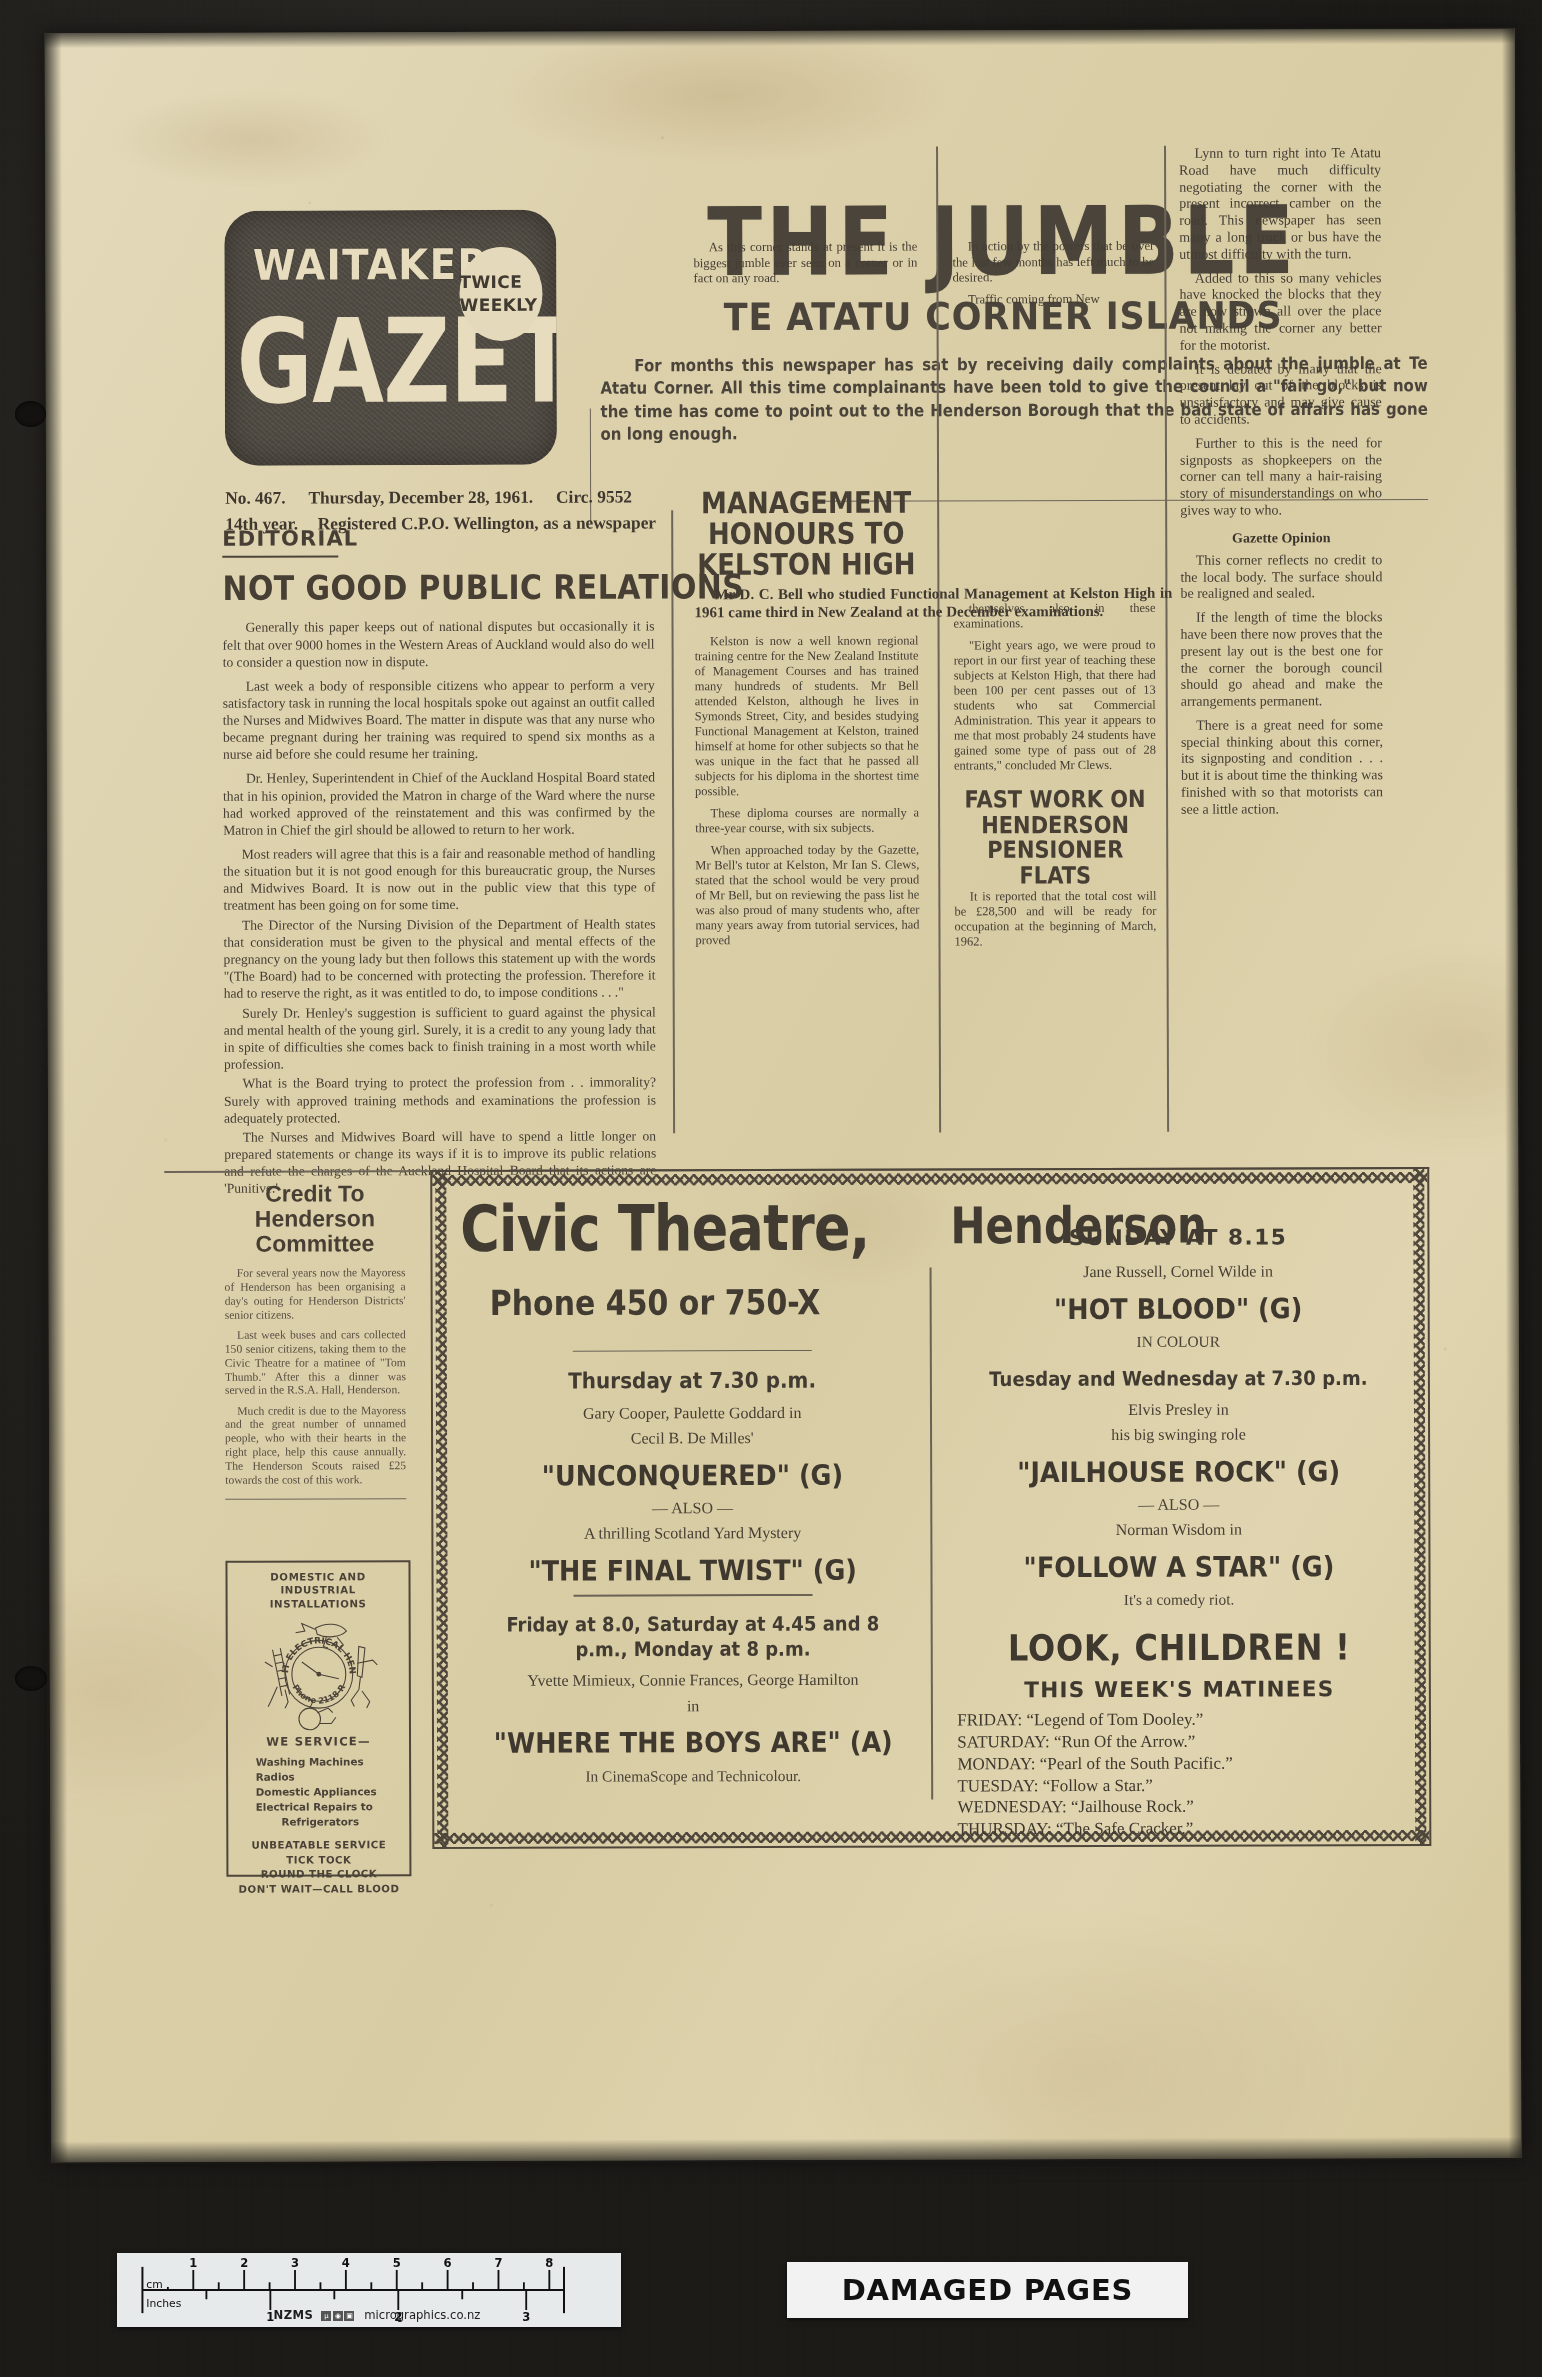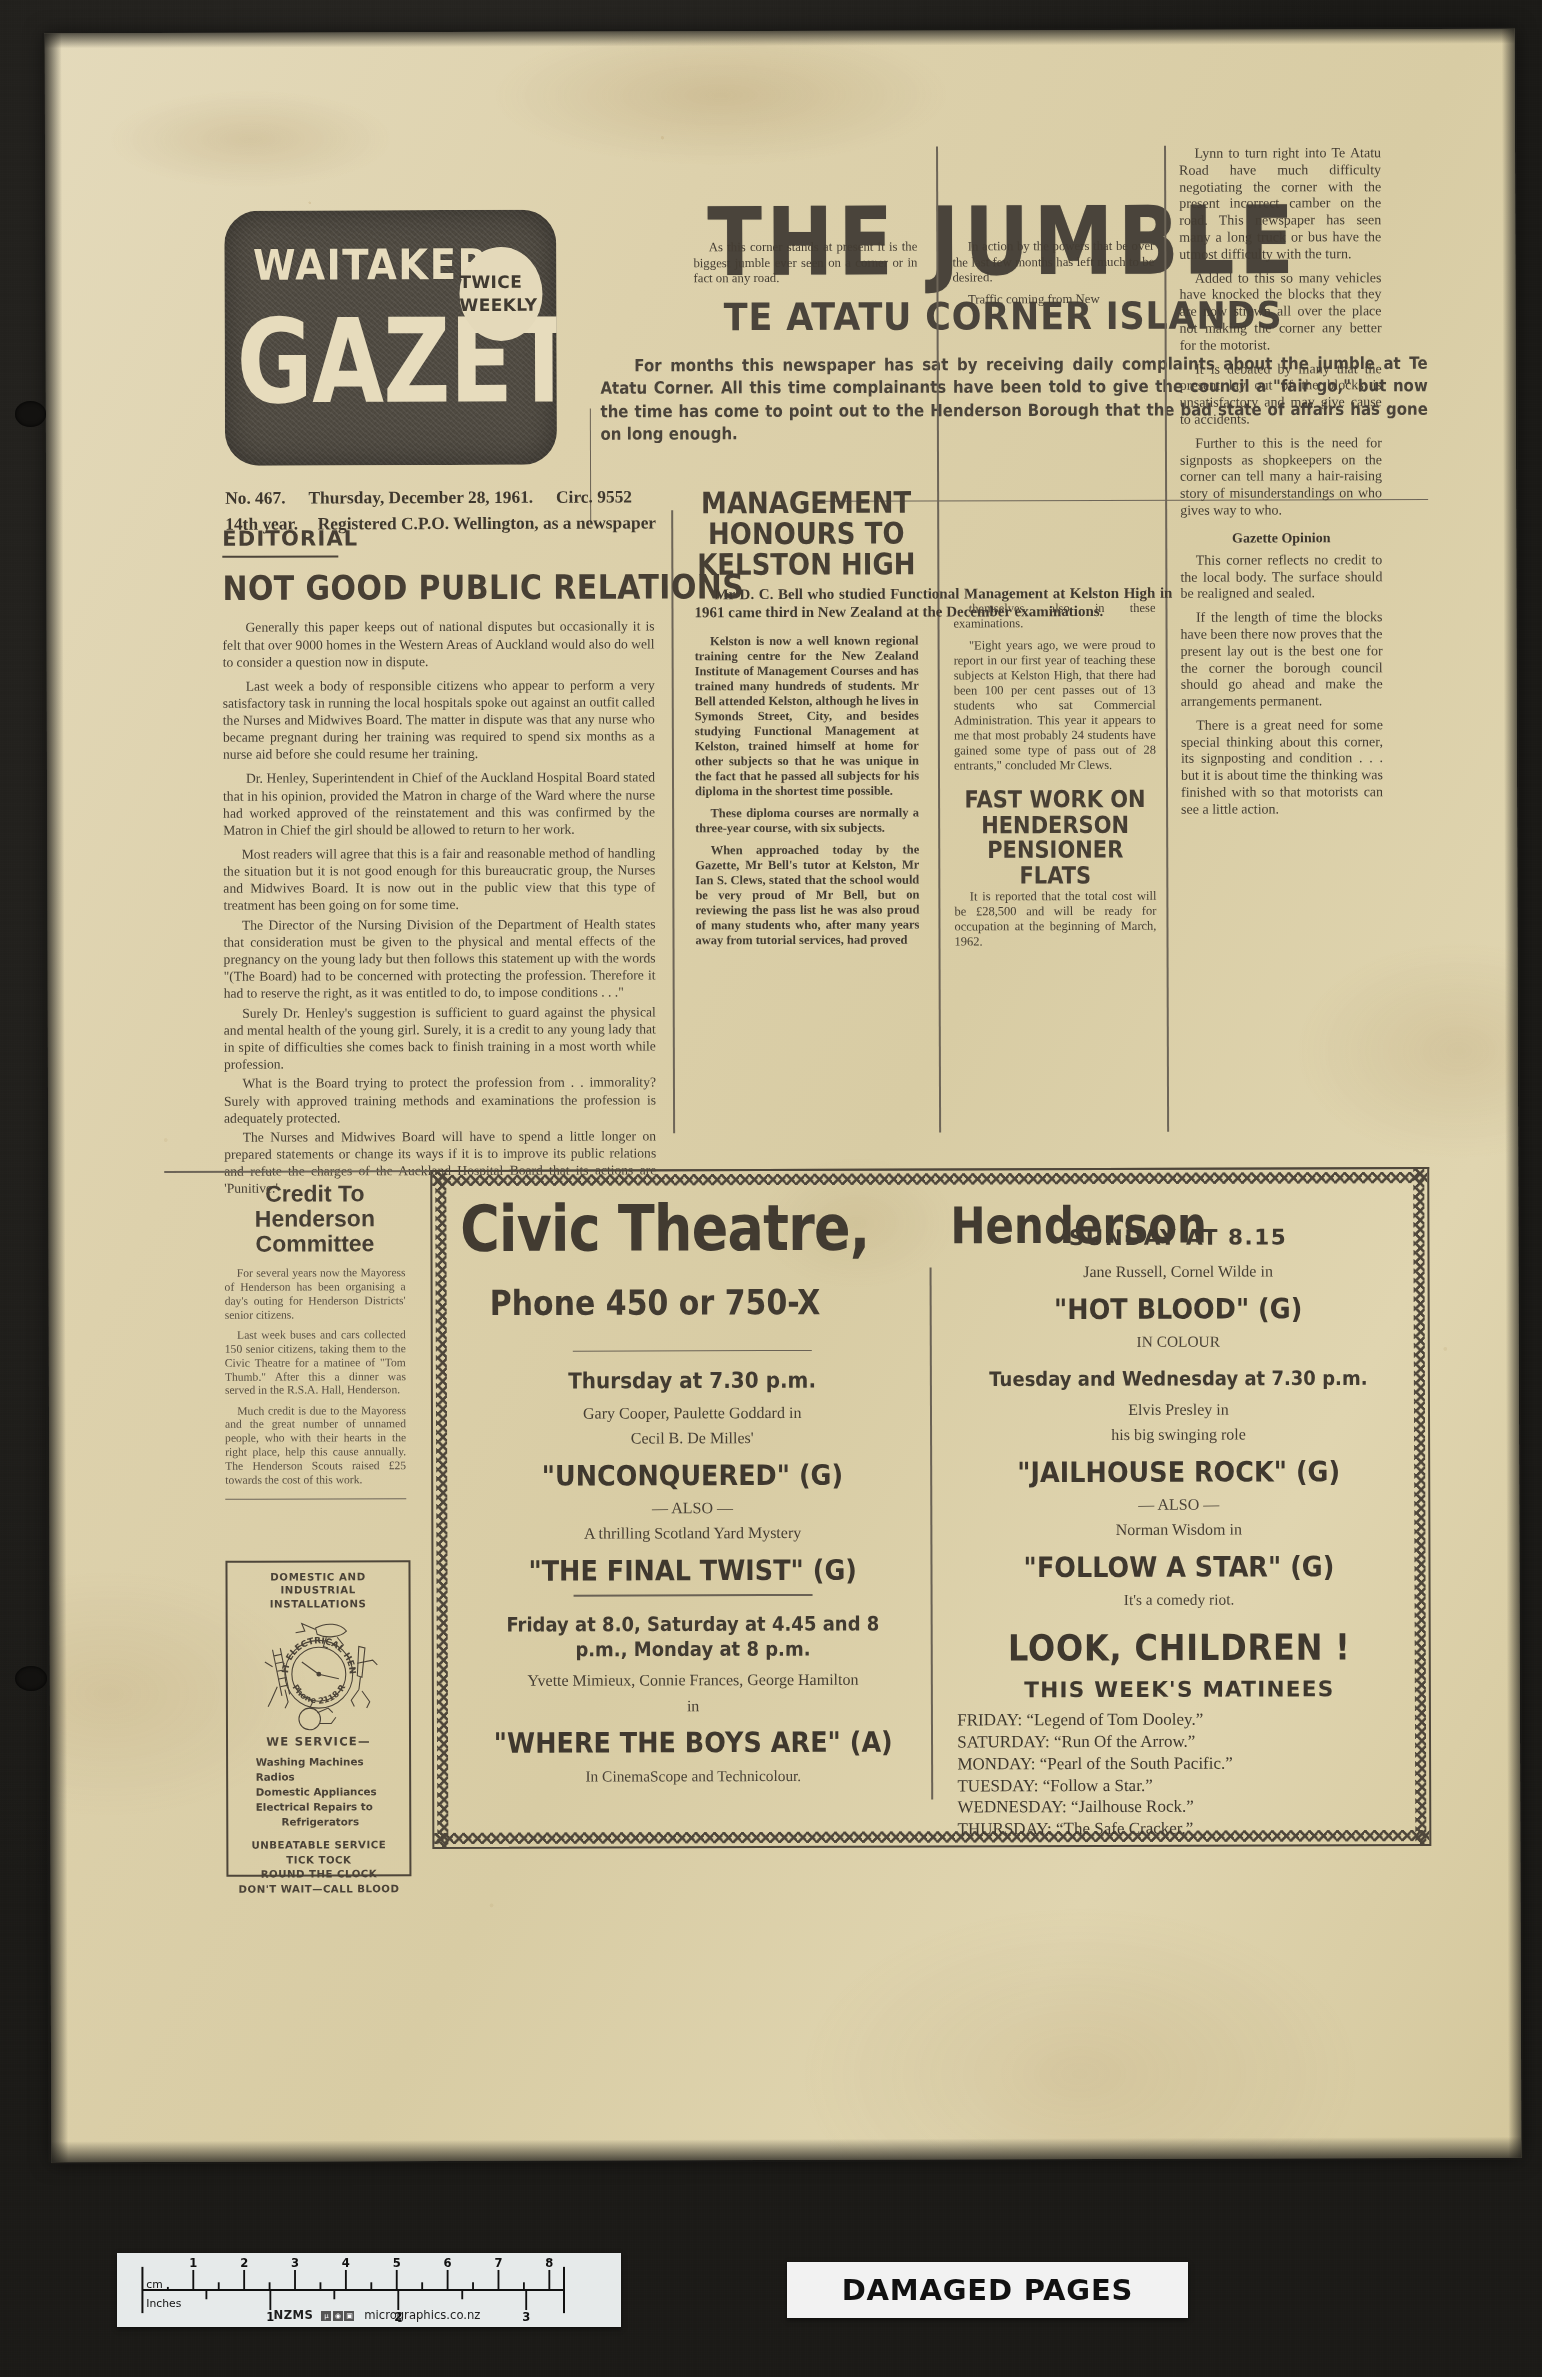--- a/index.html
+++ b/index.html
@@ -196,21 +196,21 @@
     line-height:1.04; text-align:center; color:#473f34;
     transform:scaleY(1.14); transform-origin:top center;
   }
   #kelston-standfirst{
     margin-top:15.4px; font-family:"Liberation Serif", serif; font-weight:700;
     font-size:15px; line-height:1.22; text-align:justify; color:#403930;
     text-indent:20px;
     width:478px;
   }
   #kelston-body{ margin-top:12.3px; font-size:12.5px; line-height:1.2; }
-  #kelston-body p{ text-indent:15.4px; margin-bottom:7px;font-weight:bold; }
+  #kelston-body p{ text-indent:15.4px; margin-bottom:7px; }
 
   
   #col-three{ position:absolute; left:791px; top:-21.6px; width:202px; }
   #col-three .body-col{ font-size:12.5px; line-height:1.2; }
   #col-three p{ text-indent:15.4px; margin-bottom:7px; }
   #fastwork-headline{
     margin-top:14px;
     font-family:"DejaVu Sans", sans-serif; font-weight:700; font-size:21px;
     line-height:1.08; text-align:center; color:#473f34;
     transform:scaleY(1.12); transform-origin:top center;

